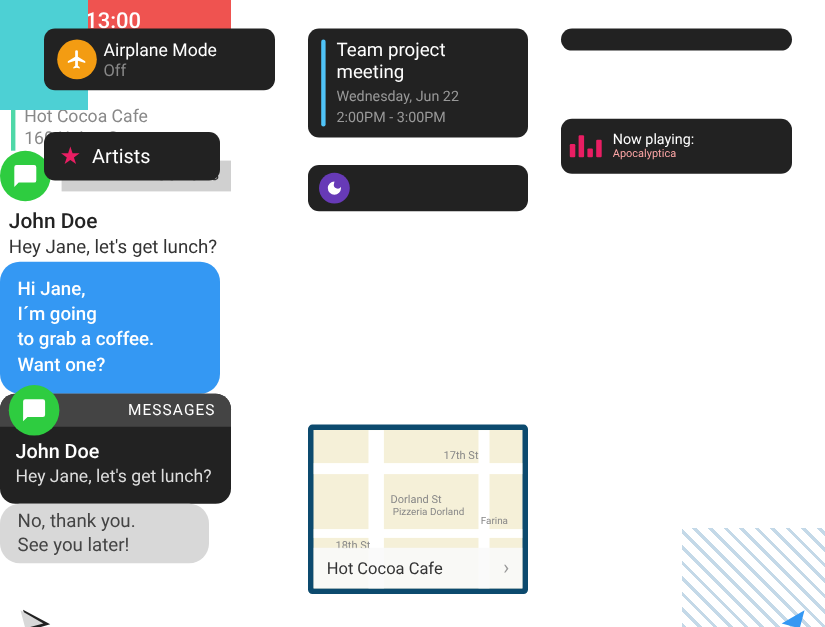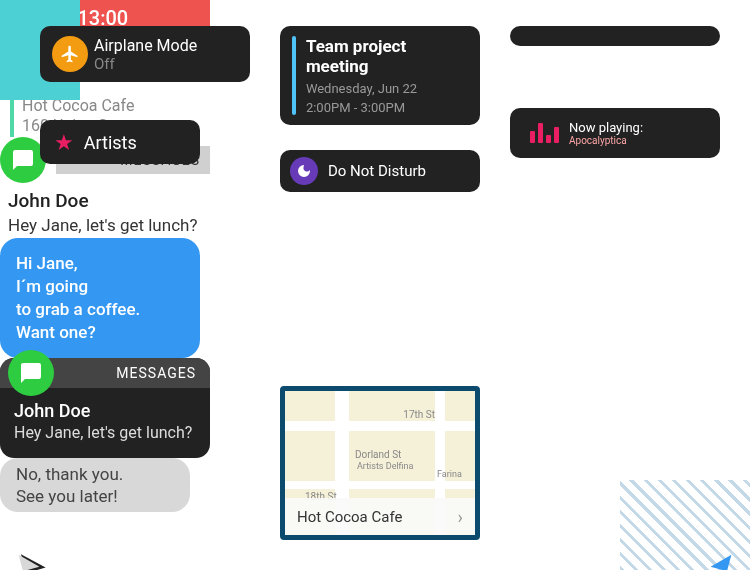--- a/index.html
+++ b/index.html
@@ -21,40 +21,40 @@
 .event1 .title{font-size:19px;color:#222;padding:4px 10px;font-weight:500;line-height:1.25}
 .event1 .loc{border-left:4px solid #4fd8a8;margin:4px 10px 0;padding-left:8px;color:#888;font-size:16px;line-height:1.3}
 .msg-light{top:386px;left:40px;width:210px}
 .msg-light .hdr{display:flex;align-items:center;gap:10px;margin-bottom:6px}
 .msg-bubble-icon{width:46px;height:46px;border-radius:50%;background:#2ecc40;display:flex;align-items:center;justify-content:center}
 .msg-light .hdr .bar{flex:1;background:#d0d0d0;height:28px;display:flex;align-items:center;justify-content:flex-end;padding-right:10px;font-size:14px;letter-spacing:1px;color:#333}
 .msg-light .name{font-size:19px;color:#222;padding:0 8px;font-weight:500}
 .msg-light .body{font-size:17px;color:#333;padding:2px 8px;line-height:1.3}
 .meeting{top:26px;left:280px;width:200px;padding:10px 12px;display:flex}
 .vbar{width:4px;background:#4fc3f7;border-radius:2px;margin-right:10px;align-self:stretch}
-.meeting .t1{color:#fff;font-size:17px;font-weight:700;line-height:1.2}
+.meeting .t1{color:#fff;font-size:17px;font-weight:400;line-height:1.2}
 .meeting .t2{color:#999;font-size:13px;margin-top:4px}
 .dnd{top:150px;left:280px;width:200px;height:42px;display:flex;align-items:center;padding:0 10px}
 .moon{width:28px;height:28px;border-radius:50%;background:#673ab7;display:flex;align-items:center;justify-content:center;margin-right:10px}
 .dnd .label{color:#fff;font-size:15px}
 .bubble-blue{top:224px;left:280px;width:200px;background:#3498f3;border-radius:18px;padding:14px 16px;color:#fff;font-size:17px;line-height:1.35;font-weight:500}
 .bubble-blue::after{content:"";position:absolute;bottom:-2px;right:14px;width:0;height:0;border:12px solid transparent;border-top-color:#3498f3;border-bottom:0;transform:rotate(-30deg)}
 .map{top:386px;left:280px;width:200px;height:154px;border:5px solid #0c4a6e;background:#f5f0d8;border-radius:4px;overflow:hidden;position:absolute}
 .map .street{position:absolute;background:#fff}
 .map .street.h1{top:30px;left:0;width:100%;height:10px}
 .map .street.h2{top:90px;left:0;width:100%;height:8px}
 .map .street.v1{top:0;left:50px;width:14px;height:100%}
 .map .street.v2{top:0;left:150px;width:10px;height:100%}
 .map .lbl{position:absolute;font-size:10px;color:#888}
 .map .bottom{position:absolute;bottom:0;left:0;right:0;background:rgba(250,250,250,0.9);padding:8px 12px;font-size:15px;color:#333;display:flex;justify-content:space-between;align-items:center}
 .lunch{top:26px;left:510px;width:210px;padding:10px 12px;display:flex}
 .lunch .vbar{background:#26d9a3}
 .lunch .t1{color:#fff;font-size:17px;font-weight:500}
 .lunch .t2{color:#999;font-size:13px;margin-top:2px}
-.nowplaying{top:108px;left:510px;width:210px;height:50px;display:flex;align-items:center;padding:0 20px}
+.nowplaying{top:108px;left:510px;width:210px;height:50px;display:flex;align-items:center;padding:0 8px}
 .eq{display:flex;align-items:flex-end;gap:3px;margin-right:10px}
 .eq span{width:5px;background:#e91e63;border-radius:1px}
 .np .t1{color:#fff;font-size:13px}
 .np .t2{color:#fca5a5;font-size:10px}
 .msg-dark{top:186px;left:510px;width:210px;background:#222;border-radius:14px;padding:0 0 14px 0}
 .msg-dark .hdr{display:flex;align-items:center;background:#444;border-radius:14px 14px 0 0}
 .msg-dark .hdr .msg-bubble-icon{margin:-8px 10px -8px 8px}
 .msg-dark .hdr .title{color:#fff;font-size:14px;letter-spacing:1px;flex:1;text-align:right;padding-right:14px}
 .msg-dark .name{color:#fff;font-size:18px;font-weight:500;padding:12px 14px 2px}
 .msg-dark .body{color:#ddd;font-size:16px;padding:0 14px;line-height:1.3}
@@ -116,39 +116,38 @@
     <div class="t2">2:00PM - 3:00PM</div>
   </div>
 </div>
 
 <div class="card dark dnd">
   <div class="moon">
     <svg width="16" height="16" viewBox="0 0 24 24" fill="#fff">
         <path d="M12 3a9 9 0 1 0 9 9c0-.46-.04-.92-.1-1.36a5.39 5.39 0 0 1-9.54-4.54A8.97 8.97 0 0 0 12 3z"></path>
       </svg>
   </div>
-  <span class="label">Do Not Disturb</span>
 </div>
 
 <div class="bubble-blue">
   <span style="white-space:pre-line">Hi Jane,
 I´m going
 to grab a coffee.
 Want one?</span>
 </div>
 
 <div class="map">
   <div class="street h1"></div>
     <div class="street h2"></div>
     <div class="street v1"></div>
     <div class="street v2"></div>
   <span class="lbl" style="top:18px;right:40px">17th St</span>
   <span class="lbl" style="top:58px;left:70px">Dorland St</span>
   <span class="lbl" style="top:100px;left:20px">18th St</span>
-  <span class="lbl" style="top:70px;left:72px;font-size:9px">Artists Delfina</span>
+  <span class="lbl" style="top:70px;left:72px;font-size:9px">Pizzeria Dorland</span>
   <span class="lbl" style="top:78px;left:152px;font-size:9px">Farina</span>
   <div class="bottom">
     <span>Hot Cocoa Cafe</span>
     <span class="chevron">›</span>
   </div>
 </div>
 
 <div class="card dark lunch">
   <div class="vbar"></div>
   <div>

